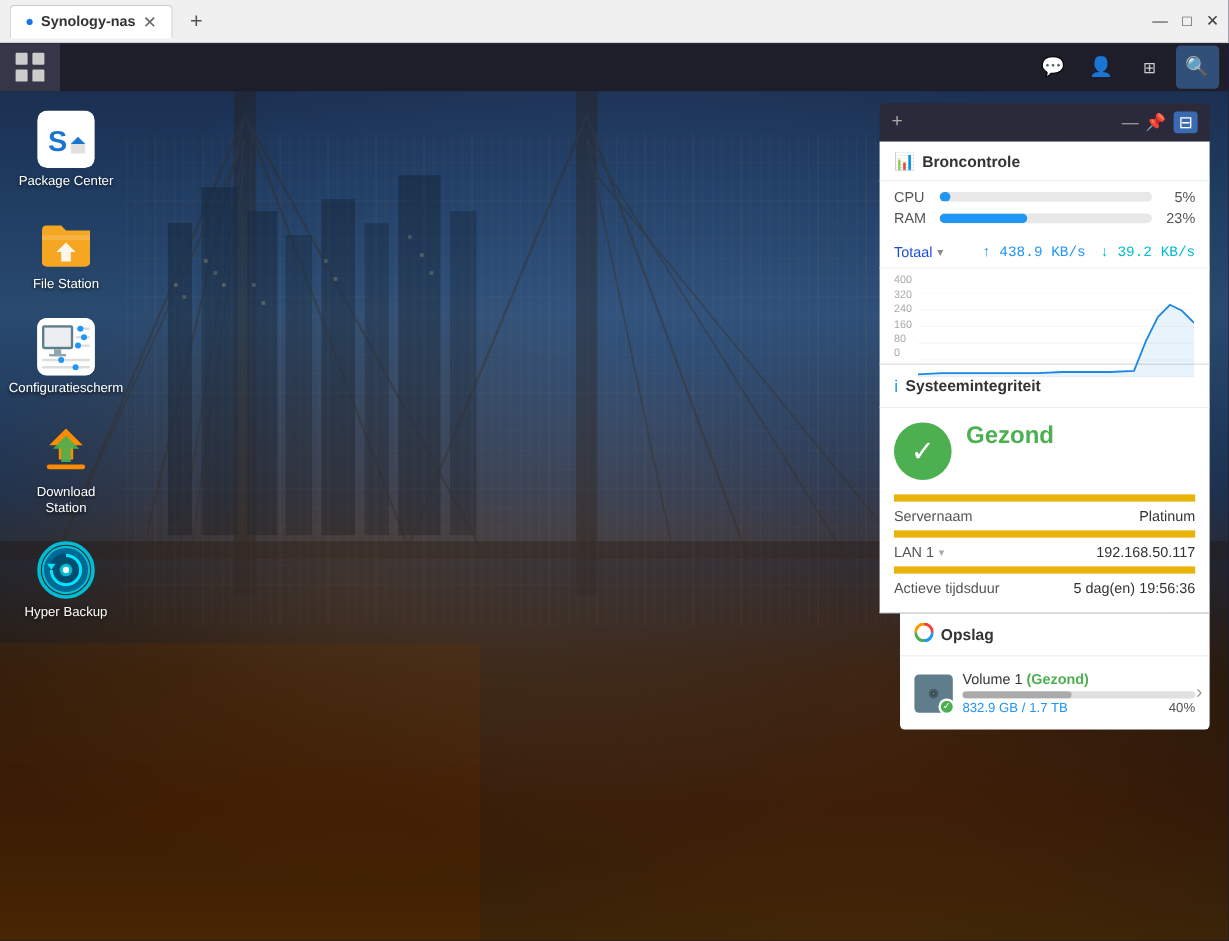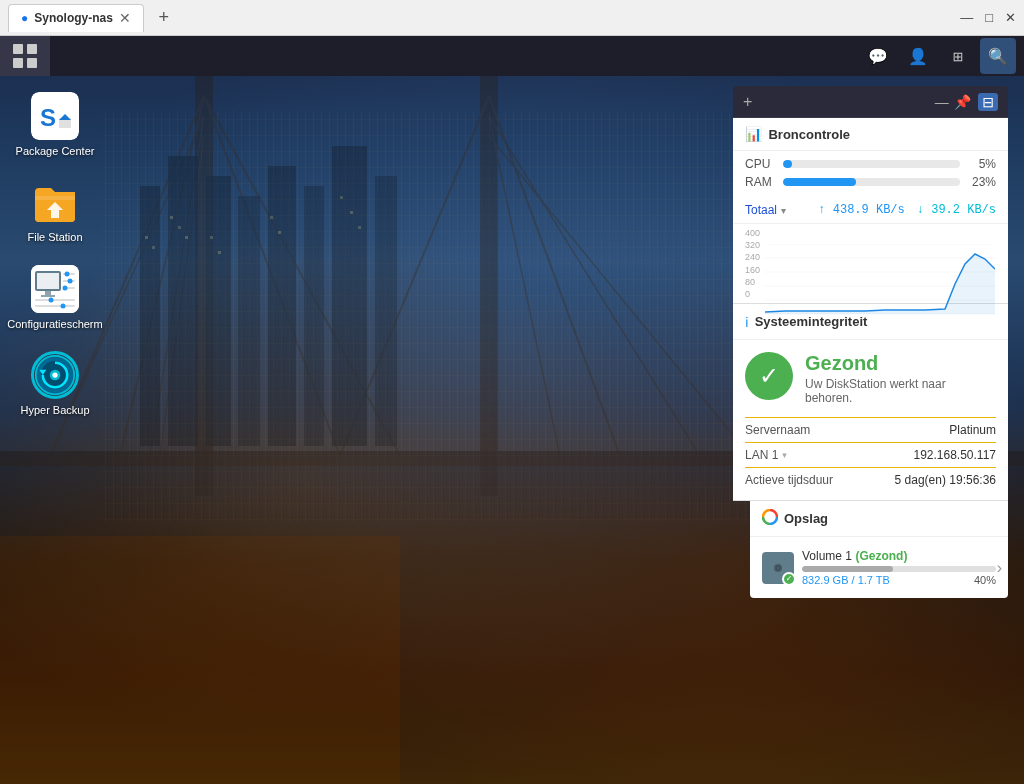--- a/index.html
+++ b/index.html
@@ -363,21 +363,21 @@
     .integrity-check-mark { color: #fff; font-size: 24px; }
     .integrity-text { }
     .integrity-status { font-size: 20px; font-weight: bold; color: #4caf50; }
     .integrity-desc { font-size: 12px; color: #666; margin-top: 2px; }
 
     .integrity-details { padding: 0 12px 8px; }
     .detail-row {
       display: flex;
       align-items: center;
       padding: 5px 0;
-      border-top: 1px solid #eab308;
+      border-top: 6px solid #eab308;
       font-size: 12px;
     }
     .detail-label { color: #555; width: 120px; display: flex; align-items: center; gap: 4px; }
     .detail-value { color: #333; margin-left: auto; }
     .detail-arrow { font-size: 9px; color: #aaa; }
 
     
     .storage-widget { }
     .storage-content { padding: 8px 12px; }
     .storage-scroll-area { position: relative; }
@@ -591,20 +591,33 @@
           <circle cx="34" cy="23" r="2.5" fill="#2196f3"></circle>
           <rect x="4" y="34" width="40" height="2" fill="#ddd" rx="1"></rect>
           <circle cx="20" cy="35" r="2.5" fill="#2196f3"></circle>
           <rect x="4" y="40" width="40" height="2" fill="#ddd" rx="1"></rect>
           <circle cx="32" cy="41" r="2.5" fill="#2196f3"></circle>
         </svg>
       </div>
       <span class="desktop-icon-label">Configuratiescherm</span>
     </div>
 
+    <div class="desktop-icon">
+      <div class="desktop-icon-img download-icon-img">
+        <svg width="48" height="48" viewBox="0 0 48 48">
+
+          <polygon points="24,6 38,20 30,20 30,32 18,32 18,20 10,20" fill="#ff8c00"></polygon>
+
+          <polygon points="24,12 35,23 28,23 28,34 20,34 20,23 13,23" fill="#4caf50" opacity="0.9"></polygon>
+
+          <rect x="8" y="36" width="32" height="4" fill="#ff8c00" rx="2"></rect>
+        </svg>
+      </div>
+      <span class="desktop-icon-label">Download Station</span>
+    </div>
 
     <div class="desktop-icon">
       <div class="desktop-icon-img hyper-icon-img">
         <svg width="48" height="48" viewBox="0 0 48 48">
           <circle cx="24" cy="24" r="22" fill="#006994" stroke="#00bcd4" stroke-width="2"></circle>
           <circle cx="24" cy="24" r="16" fill="#004d70"></circle>
 
           <path d="M24 10 A14 14 0 1 1 10 24" stroke="#00e5ff" stroke-width="3" fill="none"></path>
           <polygon points="10,24 6,18 14,18" fill="#00e5ff"></polygon>
 
@@ -691,21 +704,20 @@
       <div class="widget-title-bar">
         <span class="widget-title-icon" style="color:#2196f3;">ℹ</span>
         <span class="widget-title-text">Systeemintegriteit</span>
       </div>
       <div class="integrity-content">
         <div class="integrity-check-circle">
           <span class="integrity-check-mark">✓</span>
         </div>
         <div class="integrity-text">
           <div class="integrity-status">Gezond</div>
-          <div class="integrity-desc">Uw DiskStation werkt naar behoren.</div>
         </div>
       </div>
       <div class="integrity-details">
         <div class="detail-row">
           <span class="detail-label">Servernaam</span>
           <span class="detail-value">Platinum</span>
         </div>
         <div class="detail-row">
           <span class="detail-label">
             <span>LAN 1</span>

